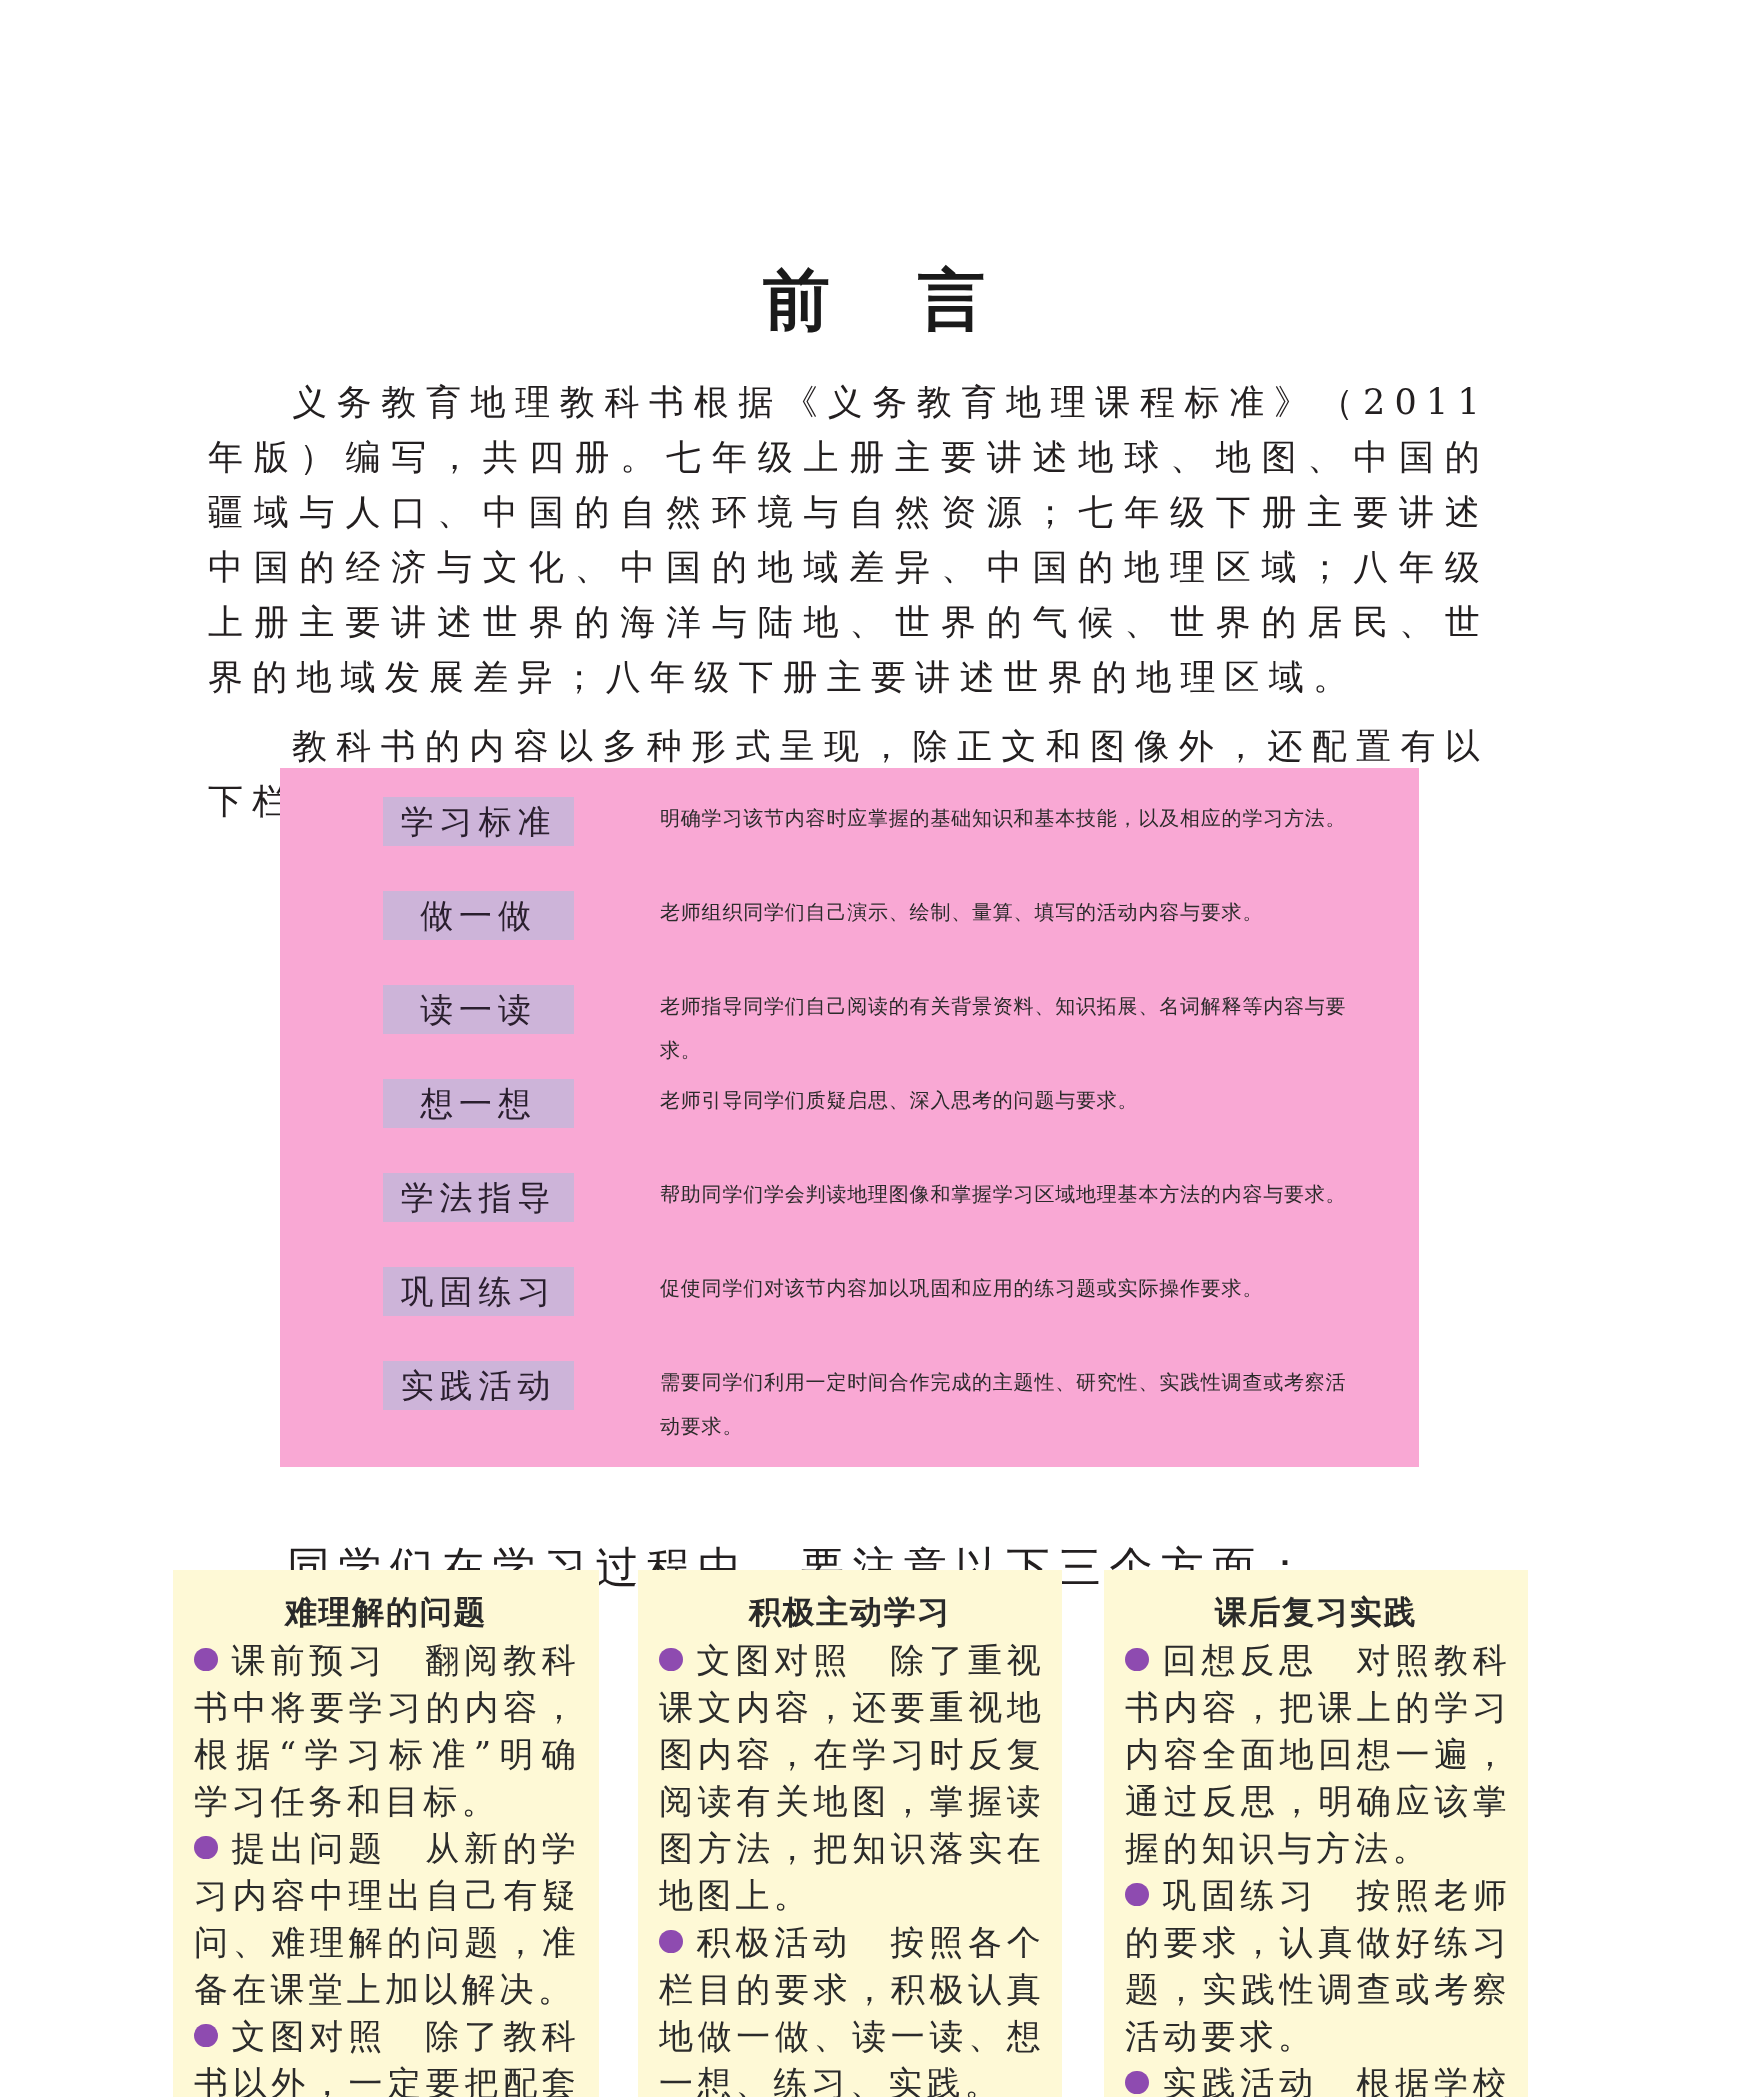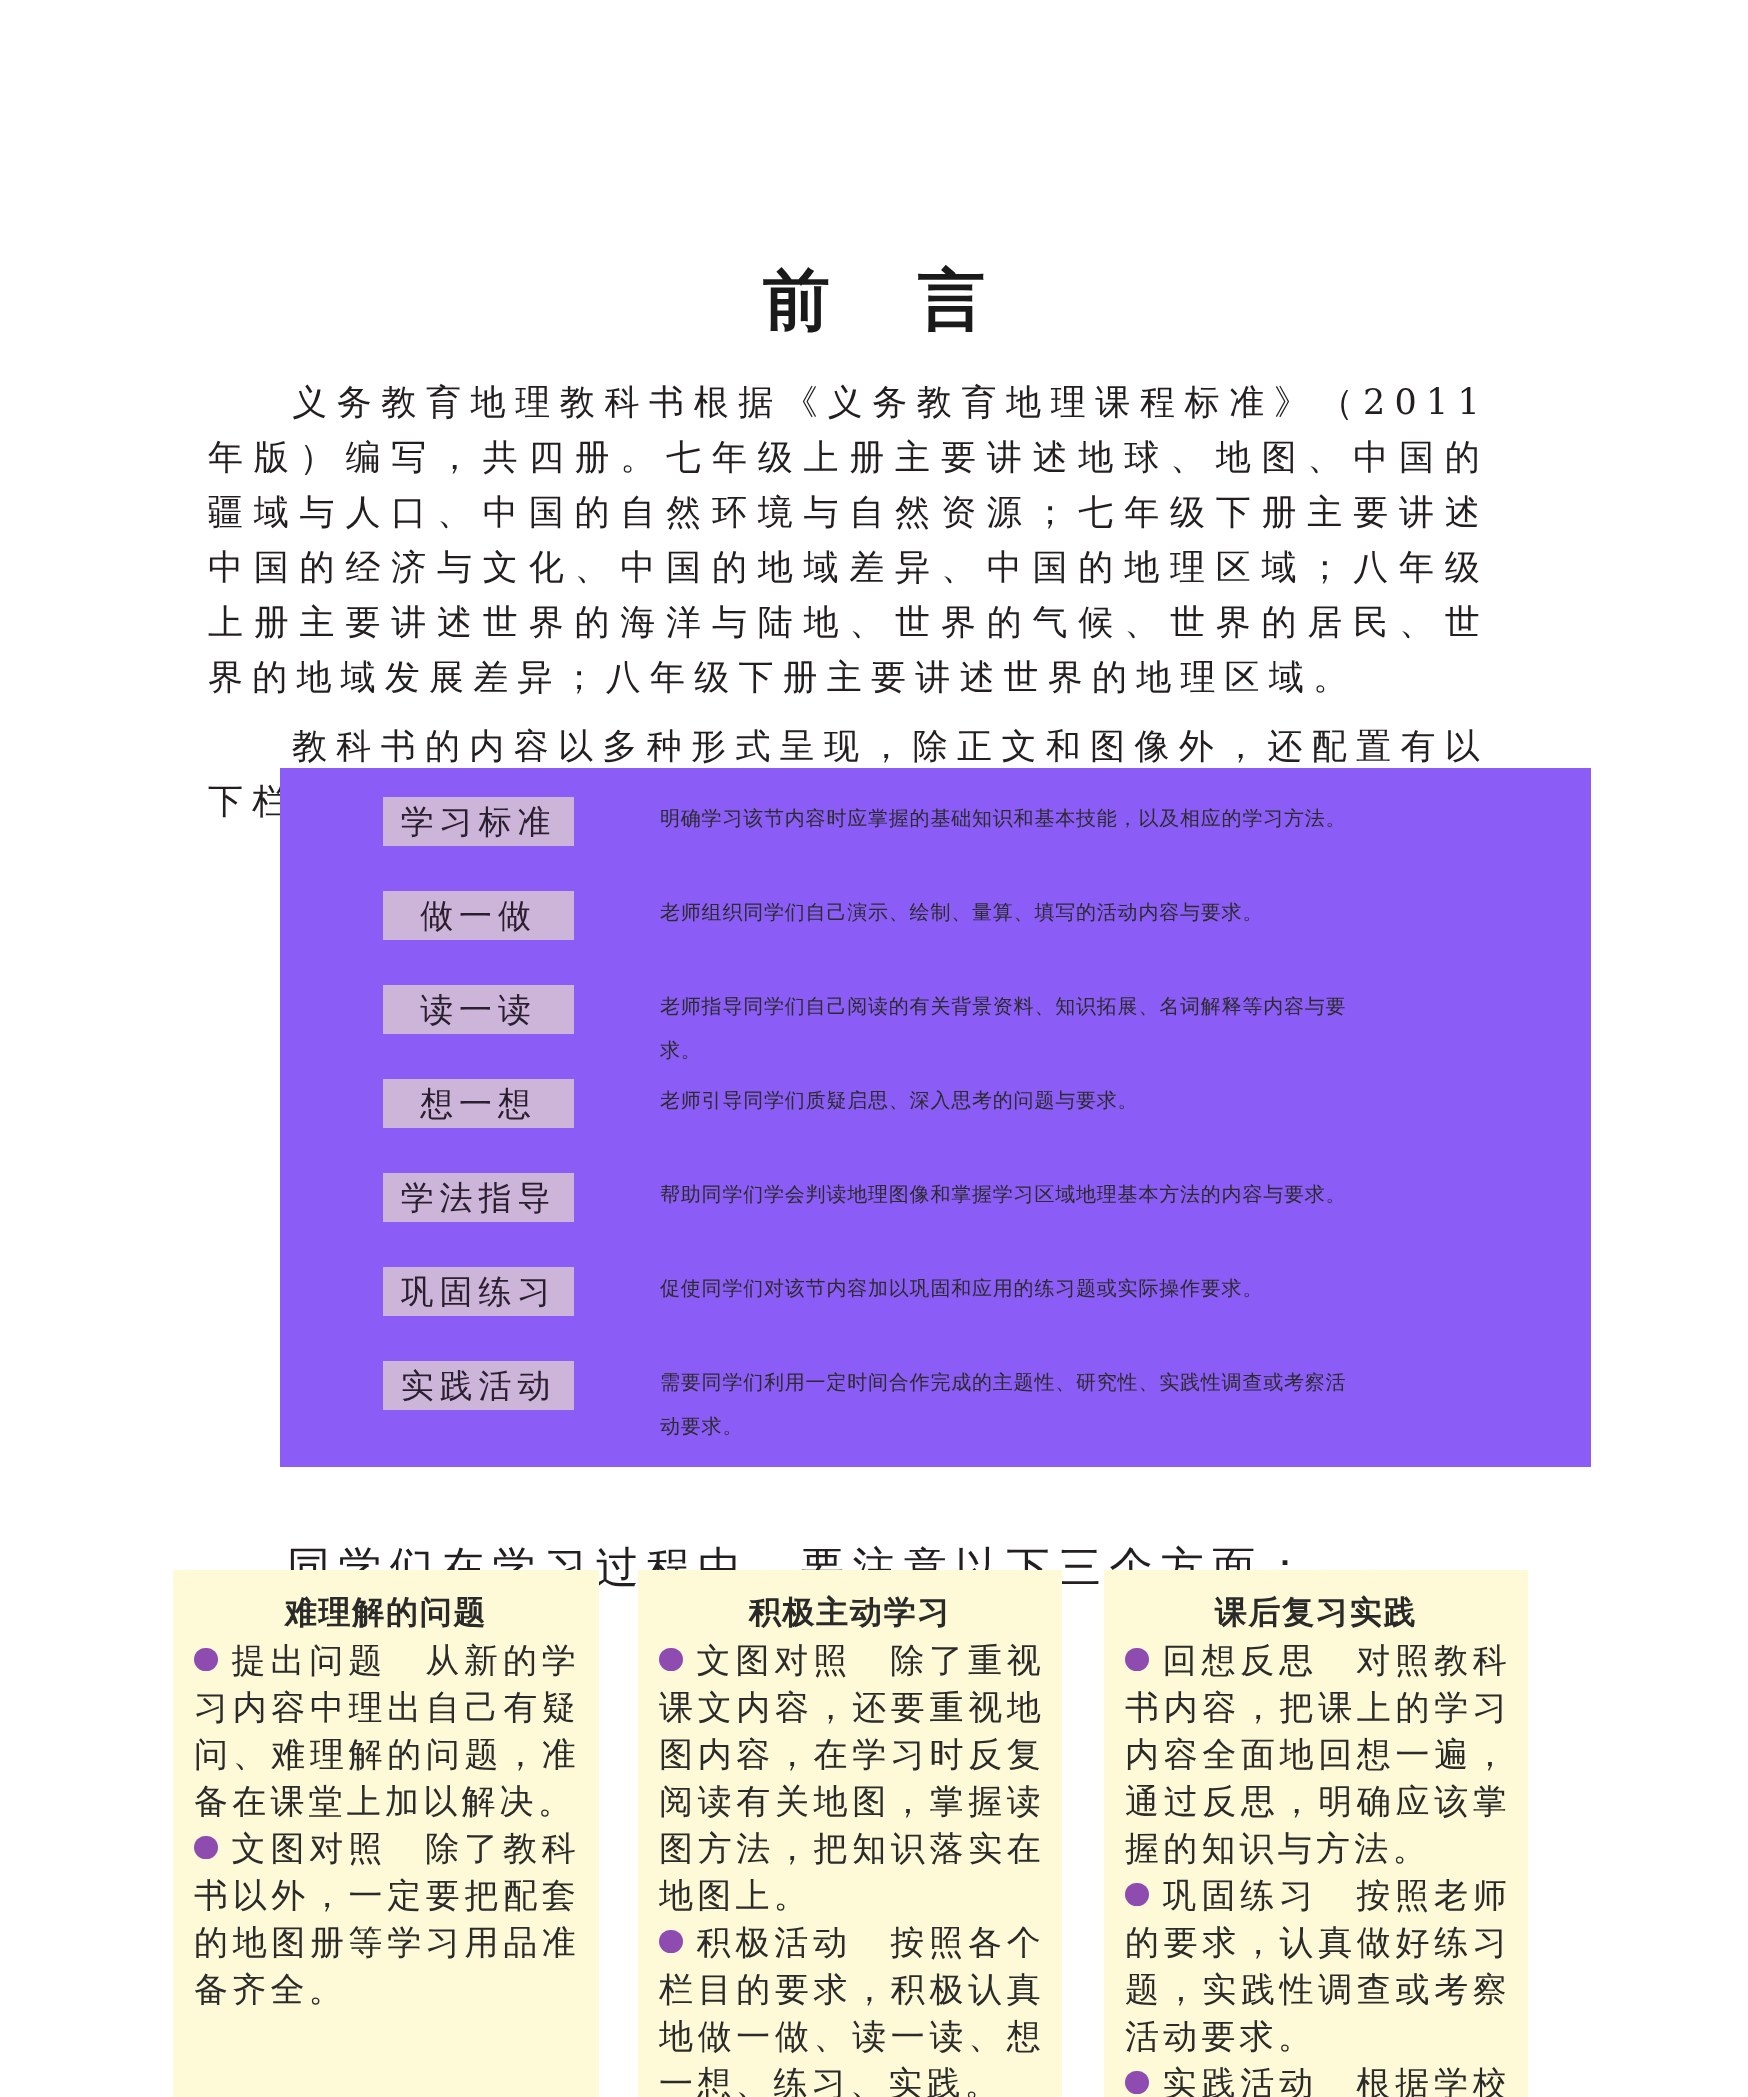--- a/index.html
+++ b/index.html
@@ -22,22 +22,22 @@
   .intro {
     position: absolute; left: 194px; top: 375px; width: 1309px;
     font-size: 35px; line-height: 55px; letter-spacing: 9.2px;
     text-align: justify;
   }
   .intro p { margin: 14px; text-indent: 2.4em; }
   .intro p.lead { margin-top: 0; }
 
   
   .columns-box {
-    position: absolute; left: 280px; top: 768px; width: 1311px; height: 699px;
-    background: #8b5cf6;
+    position: absolute; left: 280px; top: 768px; width: 1139px; height: 699px;
+    background: #f9a8d4;
   }
   .col-row { position: absolute; left: 0; width: 100%; height: 94px; }
   .col-label {
     position: absolute; left: 103px; top: 28.5px; width: 191px; height: 49px;
     background: #cdb4d9;
     font-size: 33px; line-height: 49px; text-align: center;
     letter-spacing: 5.9px; color: #2a1f2e;
   }
   .col-desc {
     position: absolute; left: 380px; top: 28px; width: 688px;
@@ -117,20 +117,21 @@
       <div class="col-label">实践活动</div>
       <div class="col-desc">需要同学们利用一定时间合作完成的主题性、研究性、实践性调查或考察活动要求。</div>
     </div>
   </div>
 
   <div class="aspects-intro">同学们在学习过程中，要注意以下三个方面：</div>
 
   <div class="tip-box b1">
     <div class="tip-head">难理解的问题</div>
     <div class="tip-body">
+      <p class="tip-item"><span class="bullet"></span><span class="tip-name">课前预习</span><span>翻阅教科书中将要学习的内容，根据“学习标准”明确学习任务和目标。</span></p>
       <p class="tip-item"><span class="bullet"></span><span class="tip-name">提出问题</span><span>从新的学习内容中理出自己有疑问、难理解的问题，准备在课堂上加以解决。</span></p>
       <p class="tip-item"><span class="bullet"></span><span class="tip-name">文图对照</span><span>除了教科书以外，一定要把配套的地图册等学习用品准备齐全。</span></p>
     </div>
   </div>
 
   <div class="tip-box b2">
     <div class="tip-head">积极主动学习</div>
     <div class="tip-body">
       <p class="tip-item"><span class="bullet"></span><span class="tip-name">文图对照</span><span>除了重视课文内容，还要重视地图内容，在学习时反复阅读有关地图，掌握读图方法，把知识落实在地图上。</span></p>
       <p class="tip-item"><span class="bullet"></span><span class="tip-name">积极活动</span><span>按照各个栏目的要求，积极认真地做一做、读一读、想一想、练习、实践。</span></p>

